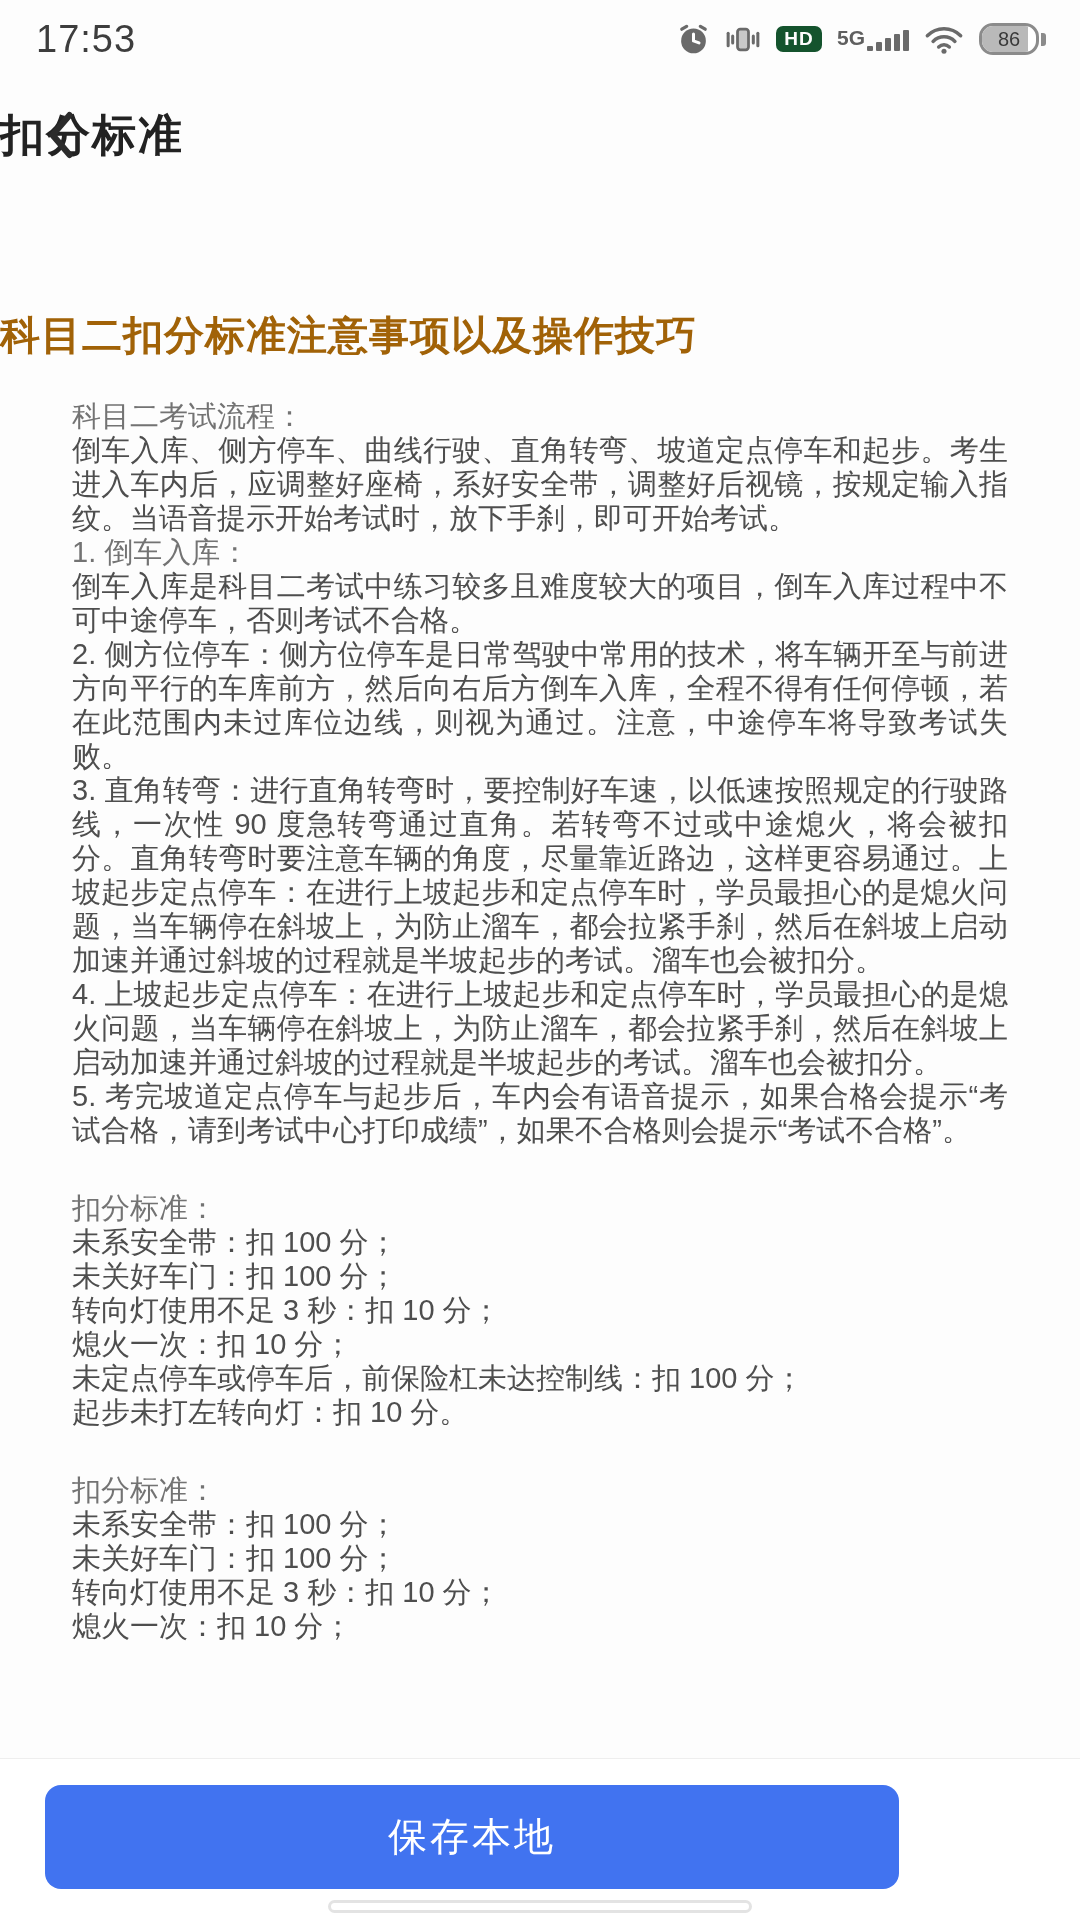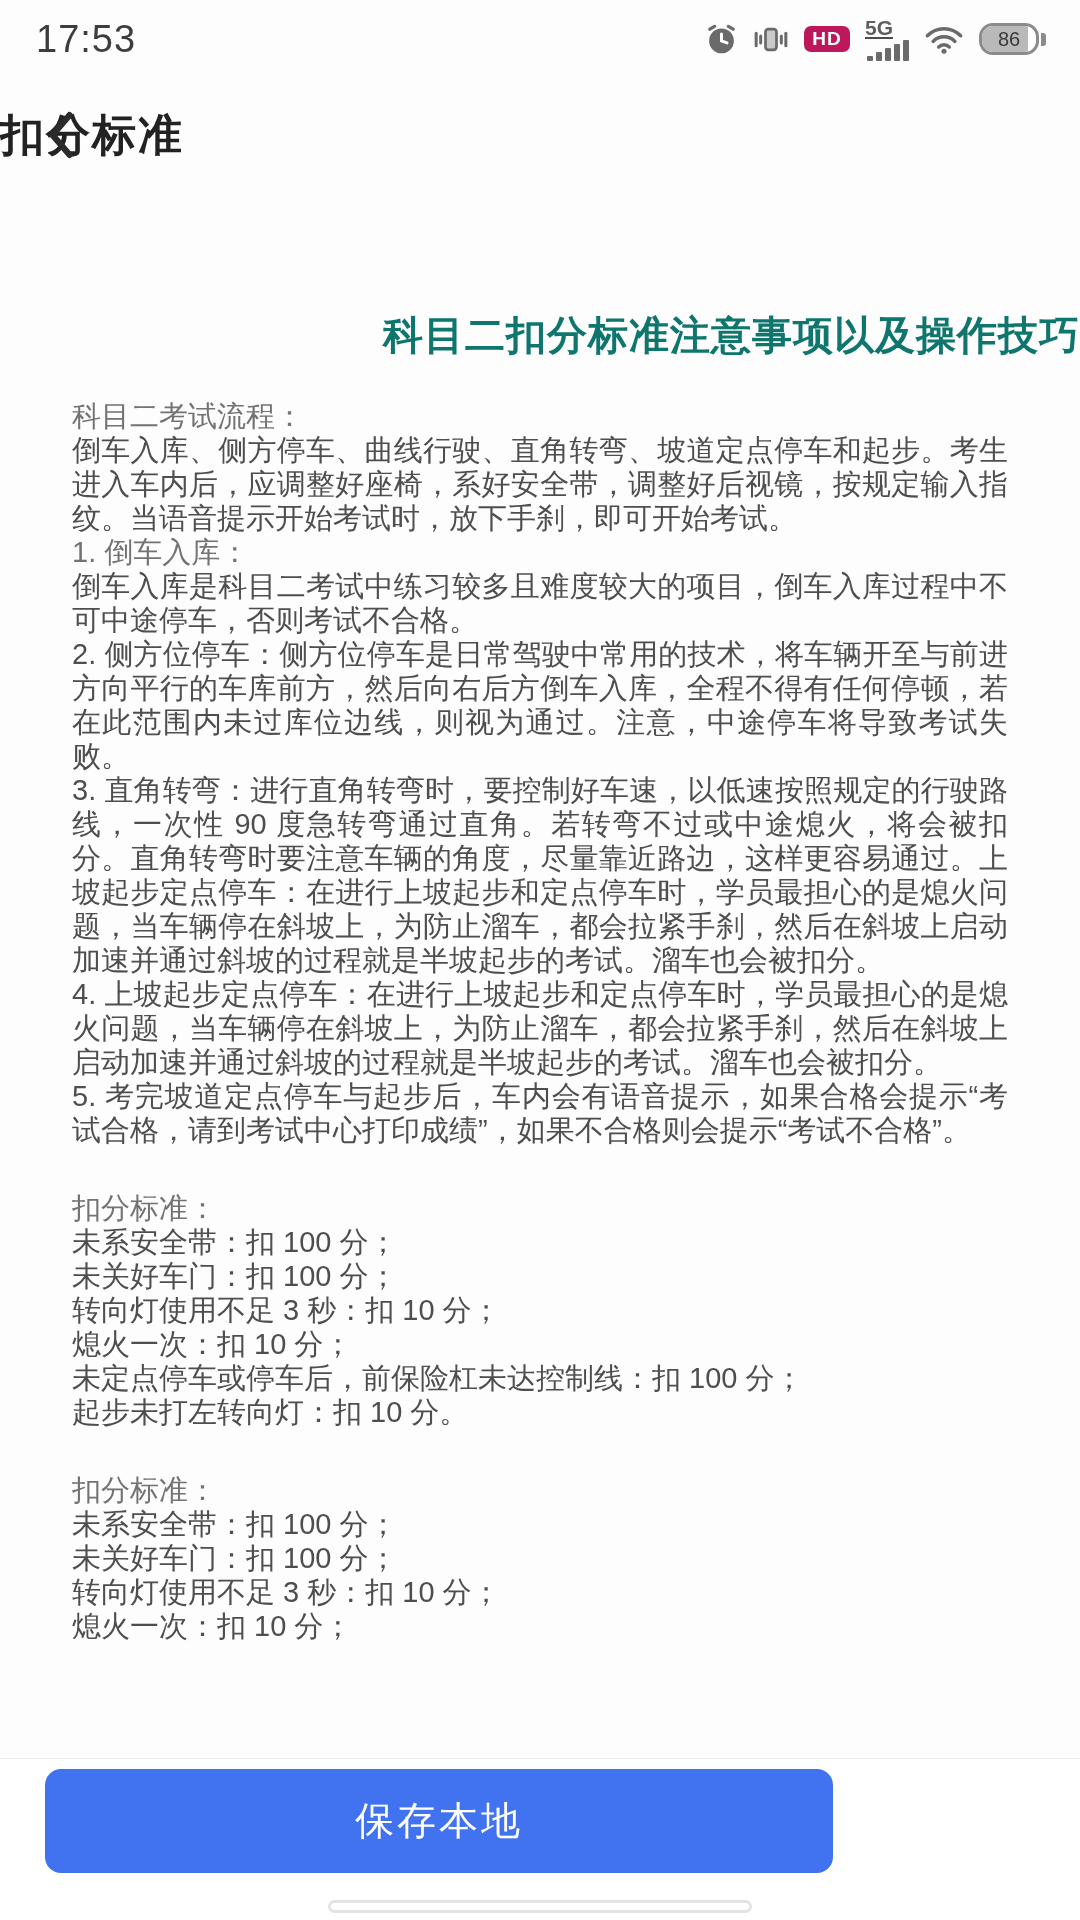--- a/index.html
+++ b/index.html
@@ -10,59 +10,59 @@
   }
   
   .status-bar {
     display:flex; justify-content:space-between; align-items:center;
     padding:16px 34px 0 36px; height:62px;
   }
   .sb-time { font-size:38px; color:#3d3d3d; letter-spacing:1px; }
   .sb-icons { display:flex; align-items:center; gap:15px; }
   .sb-icons svg { display:block; }
   .hd-badge {
-    width:46px; height:26px; background:#be185d; border-radius:7px;
+    width:46px; height:26px; background:#14532d; border-radius:7px;
     color:#fdfdfd; font-size:19px; font-weight:bold;
     display:flex; align-items:center; justify-content:center; letter-spacing:1px;
   }
-  .net-5g { display:flex; flex-direction:column; align-items:flex-start;text-decoration:underline; }
+  .net-5g { display:flex; flex-direction:row; align-items:flex-start; }
   .net-5g .g-label { font-size:21px; font-weight:bold; color:#5f5f5f; line-height:20px; }
   .net-bars { display:flex; align-items:flex-end; gap:3px; margin-top:2px; margin-left:2px; }
   .net-bars i { display:block; width:6px; background:#6a6a6a; border-radius:1px; }
   .battery { display:flex; align-items:center; }
   .battery-body {
     position:relative; width:60px; height:32px;
     border:3px solid #8b8b8b; border-radius:14px; overflow:hidden; background:#fff;
   }
   .battery-fill { position:absolute; left:0; top:0; bottom:0; width:86%; background:#b9b9b9; }
   .battery-num {
     position:absolute; inset:0; display:flex; align-items:center; justify-content:center;
     font-size:20px; color:#3a3a3a; z-index:1;
   }
   .battery-nub { width:5px; height:13px; background:#8b8b8b; border-radius:0 3px 3px 0; margin-left:2px; }
   
   .header { position:relative; height:90px; margin-top:28px; display:flex; align-items:center; }
   .back-btn { position:absolute; left:44px; top:50%; transform:translateY(-50%); width:44px; height:56px; display:flex; align-items:center; cursor:pointer; }
   .header-title { font-size:44px; font-weight:bold; color:#222; letter-spacing:2px; }
   
   .article-title {
-    margin-top:128px; text-align:right;
-    font-size:40px; font-weight:bold; color:#0f766e; letter-spacing:1px;
+    margin-top:128px; text-align:left;
+    font-size:40px; font-weight:bold; color:#a16207; letter-spacing:1px;
   }
   .article-body { margin:36px 72px 0 72px; font-size:29px; line-height:34px; color:#4e4e4e; text-align:justify; }
   .article-body p { margin:0; }
   .article-body p.bold { font-weight:normal; color:#737373; }
   .article-body p.gap { margin-top:44px; }
   
   .footer {
     position:absolute; left:0; right:0; bottom:0; height:162px;
     background:#ffffff; border-top:1px solid #eeeeee; z-index:5;
   }
   .save-btn {
-    margin:10px 45px 0 45px; height:104px; border:none; width:788px;
+    margin:26px 45px 0 45px; height:104px; border:none; width:854px;
     background:#4173f0; border-radius:16px; cursor:pointer;
     color:#ffffff; font-size:39px; letter-spacing:3px;
     font-family:"Liberation Sans","DejaVu Sans",sans-serif;
     display:flex; align-items:center; justify-content:center;
   }
   .home-indicator {
     position:absolute; left:50%; transform:translateX(-50%); bottom:7px;
     width:424px; height:13px; border:3px solid #e3e3e3; border-radius:10px; background:#fff;
   }
 </style>

